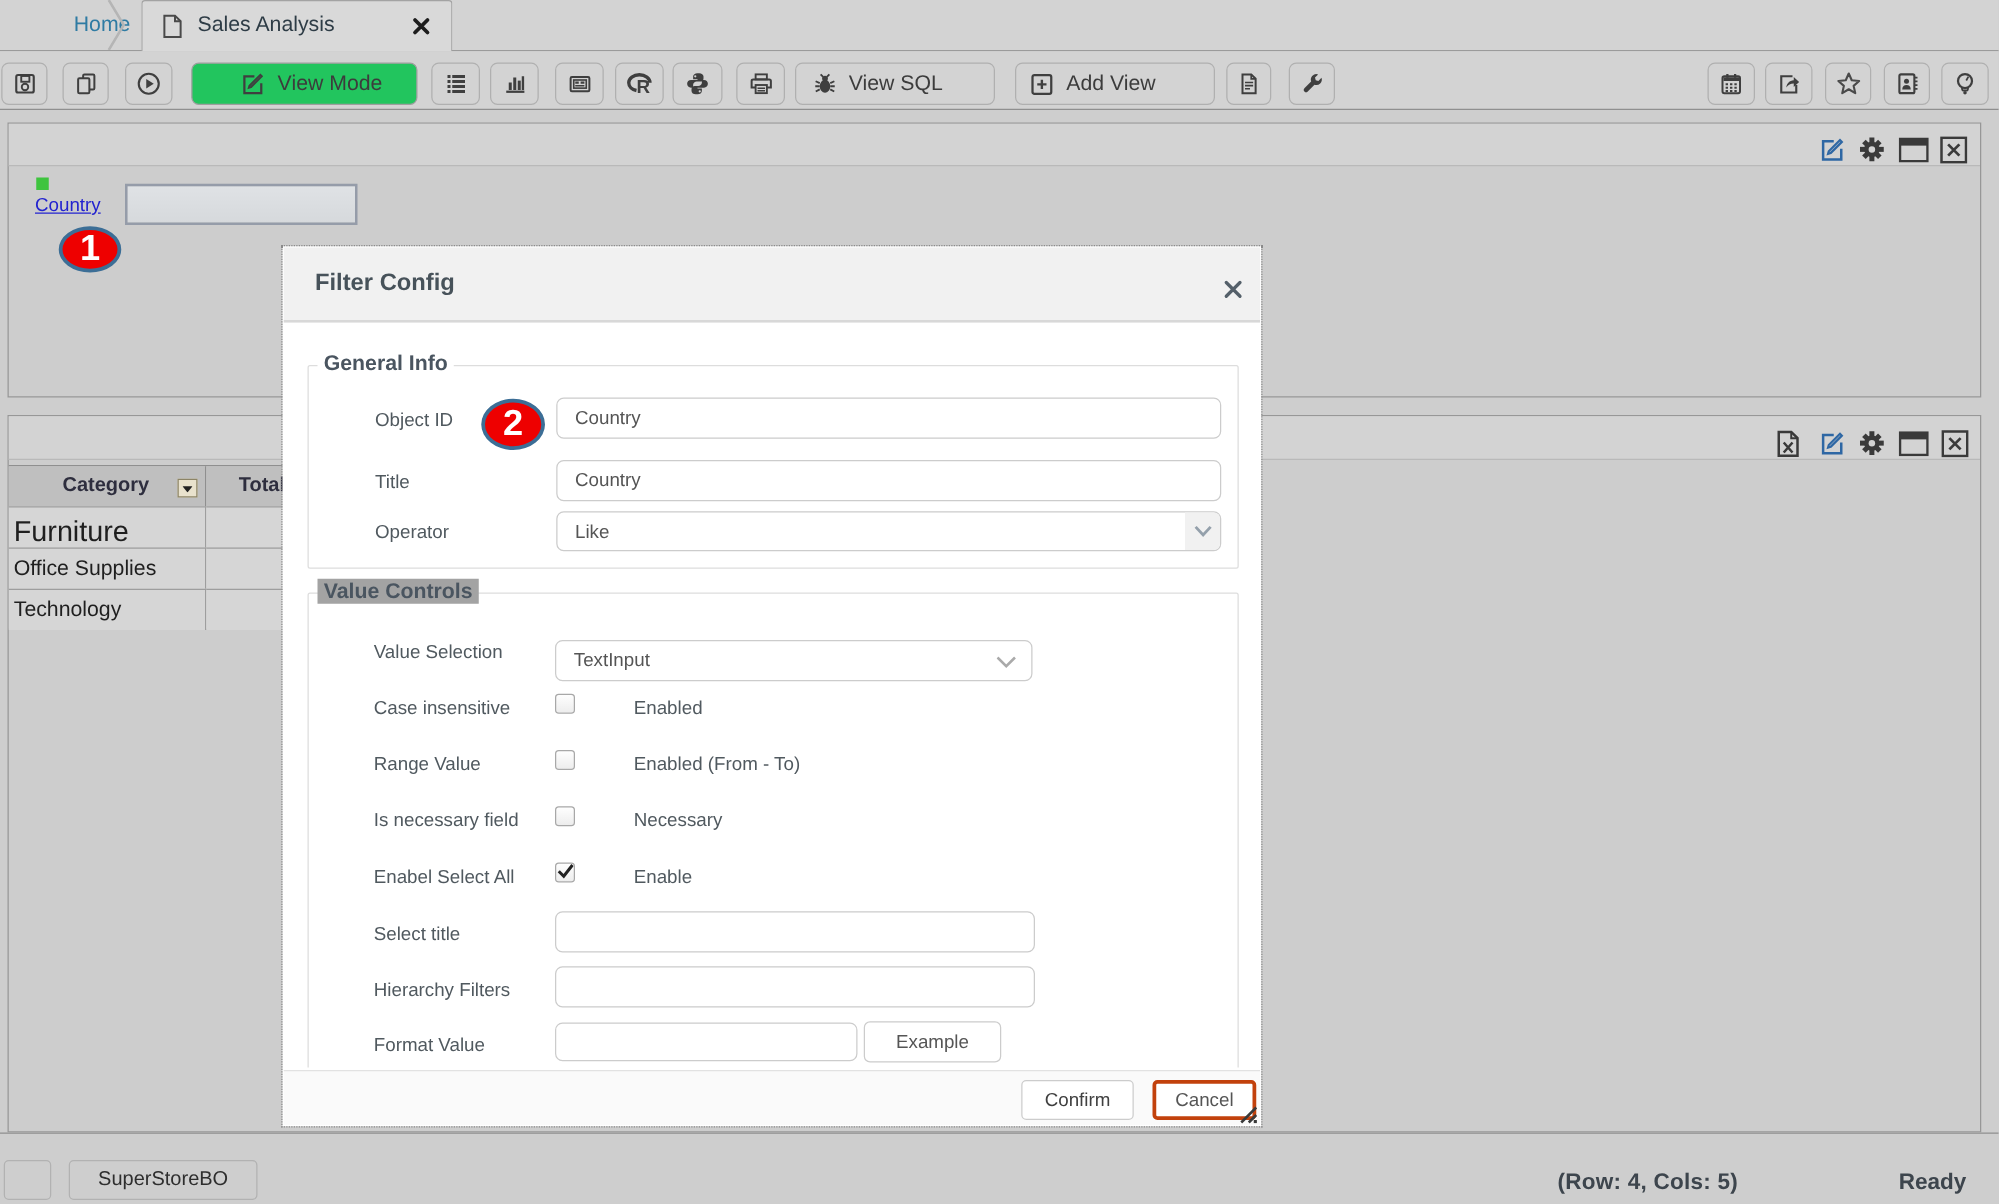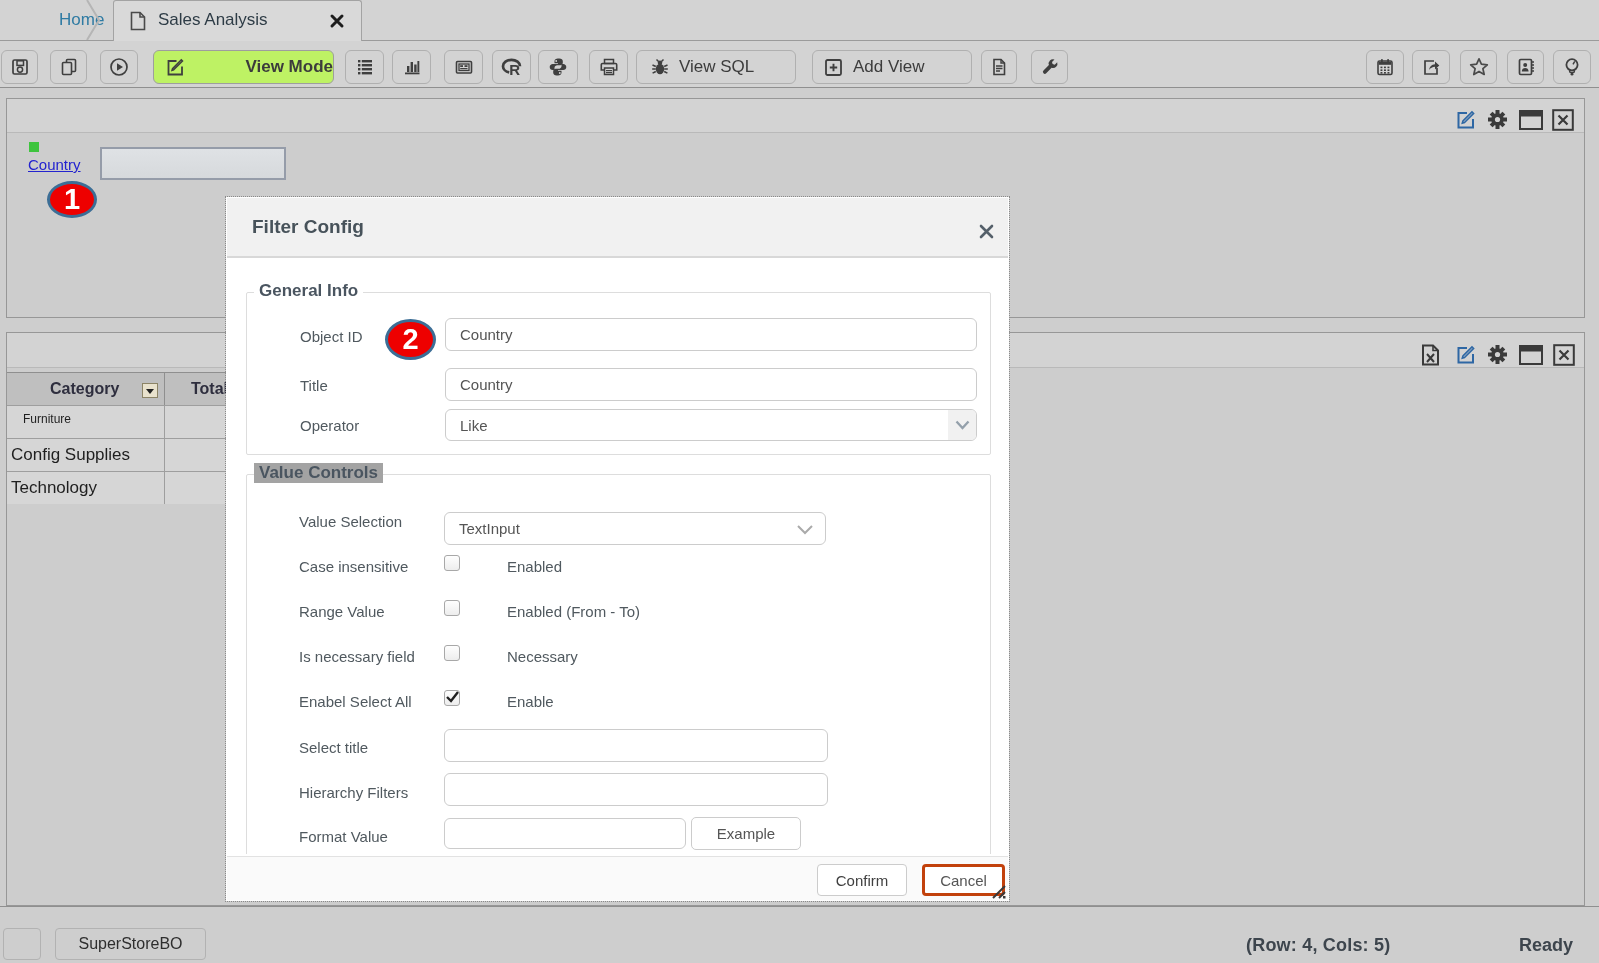--- a/index.html
+++ b/index.html
@@ -42,21 +42,21 @@
       <rect x="7.5" y="2.5" width="9" height="12" rx="1" fill="none" stroke="#3f3f3f" stroke-width="1.6"></rect>
       <rect x="3.5" y="5.5" width="9" height="12" rx="1" fill="#d3d3d3" stroke="#3f3f3f" stroke-width="1.6"></rect>
     </svg>
 </div>
 <div class="btn" style="left:100px;width:38px;">
   <svg width="20" height="20" viewBox="0 0 20 20">
       <circle cx="10" cy="10" r="8" fill="none" stroke="#3f3f3f" stroke-width="1.7"></circle>
       <polygon points="8,6.2 14,10 8,13.8" fill="#3f3f3f"></polygon>
     </svg>
 </div>
-<div class="btn" style="left:153px;width:181px;background:#bef264;border-color:#9e9e9e;justify-content:space-between;padding-left:11px;font-weight:bold;">
+<div class="btn" style="left:153px;width:181px;background:#22c55e;border-color:#9e9e9e;justify-content:center;padding-left:11px;">
   <svg width="21" height="21" viewBox="0 0 21 21">
       <path d="M17 9.5 V17.5 H3.5 V4 H11.5" fill="none" stroke="#3f3f3f" stroke-width="1.8"></path>
       <path d="M8.7 12.8 L17.5 4 L16.3 2.8 L7.5 11.6 L7 13.3 Z" fill="none" stroke="#3f3f3f" stroke-width="1.5"></path>
     </svg>
   <span class="lbl">View Mode</span>
 </div>
 <div class="btn" style="left:345px;width:39px;">
   <svg width="20" height="20" viewBox="0 0 20 20" fill="#3f3f3f">
       <rect x="3" y="3" width="2.4" height="2.4"></rect>
       <rect x="6.8" y="3" width="10.2" height="2.4"></rect>
@@ -256,22 +256,22 @@
           <polygon points="0,1 8,1 4,6" fill="#222"></polygon>
         </svg>
       </div>
     <div class="abs" style="left:184px;top:7px;font-size:16px;font-weight:bold;color:#2e2e3e;">Total Sales</div>
     <div class="abs" style="left:0;top:32px;width:158px;height:33px;background:#d6d6d6;border-top:1px solid #9e9e9e;border-right:1px solid #9e9e9e;"></div>
     <div class="abs" style="left:158px;top:32px;width:161px;height:33px;background:#d6d6d6;border-top:1px solid #9e9e9e;"></div>
     <div class="abs" style="left:0;top:65px;width:158px;height:33px;background:#d6d6d6;border-top:1px solid #9e9e9e;border-right:1px solid #9e9e9e;"></div>
     <div class="abs" style="left:158px;top:65px;width:161px;height:33px;background:#d6d6d6;border-top:1px solid #9e9e9e;"></div>
     <div class="abs" style="left:0;top:98px;width:158px;height:33px;background:#d6d6d6;border-top:1px solid #9e9e9e;border-right:1px solid #9e9e9e;"></div>
     <div class="abs" style="left:158px;top:98px;width:161px;height:33px;background:#d6d6d6;border-top:1px solid #9e9e9e;"></div>
-    <div class="abs" style="left:16px;top:39px;font-size:12px;color:#1f1f1f;">Furniture</div>
-    <div class="abs" style="left:4px;top:72px;font-size:17px;color:#1f1f1f;">Config Supplies</div>
+    <div class="abs" style="left:4px;top:39px;font-size:23px;color:#1f1f1f;">Furniture</div>
+    <div class="abs" style="left:4px;top:72px;font-size:17px;color:#1f1f1f;">Office Supplies</div>
     <div class="abs" style="left:4px;top:105px;font-size:17px;color:#1f1f1f;">Technology</div>
   </div>
 </div>
 
 <div class="abs" id="statusbar" style="left:0;top:906px;width:1599px;height:57px;background:#cecece;border-top:1px solid #8f8f8f;">
   <div class="abs" style="left:3px;top:21px;width:38px;height:32px;border:1px solid #b2b2b2;border-radius:4px;"></div>
   <div class="abs" style="left:55px;top:21px;width:151px;height:32px;border:1px solid #b2b2b2;border-radius:4px;font-size:16px;color:#2e2e2e;display:flex;align-items:center;justify-content:center;">SuperStoreBO</div>
   <div class="abs" style="left:1246px;top:28px;font-size:18px;font-weight:bold;color:#3d454d;letter-spacing:0.2px;">(Row: 4, Cols: 5)</div>
   <div class="abs" style="left:1519px;top:28px;font-size:18px;font-weight:bold;color:#3d454d;">Ready</div>
 </div>

